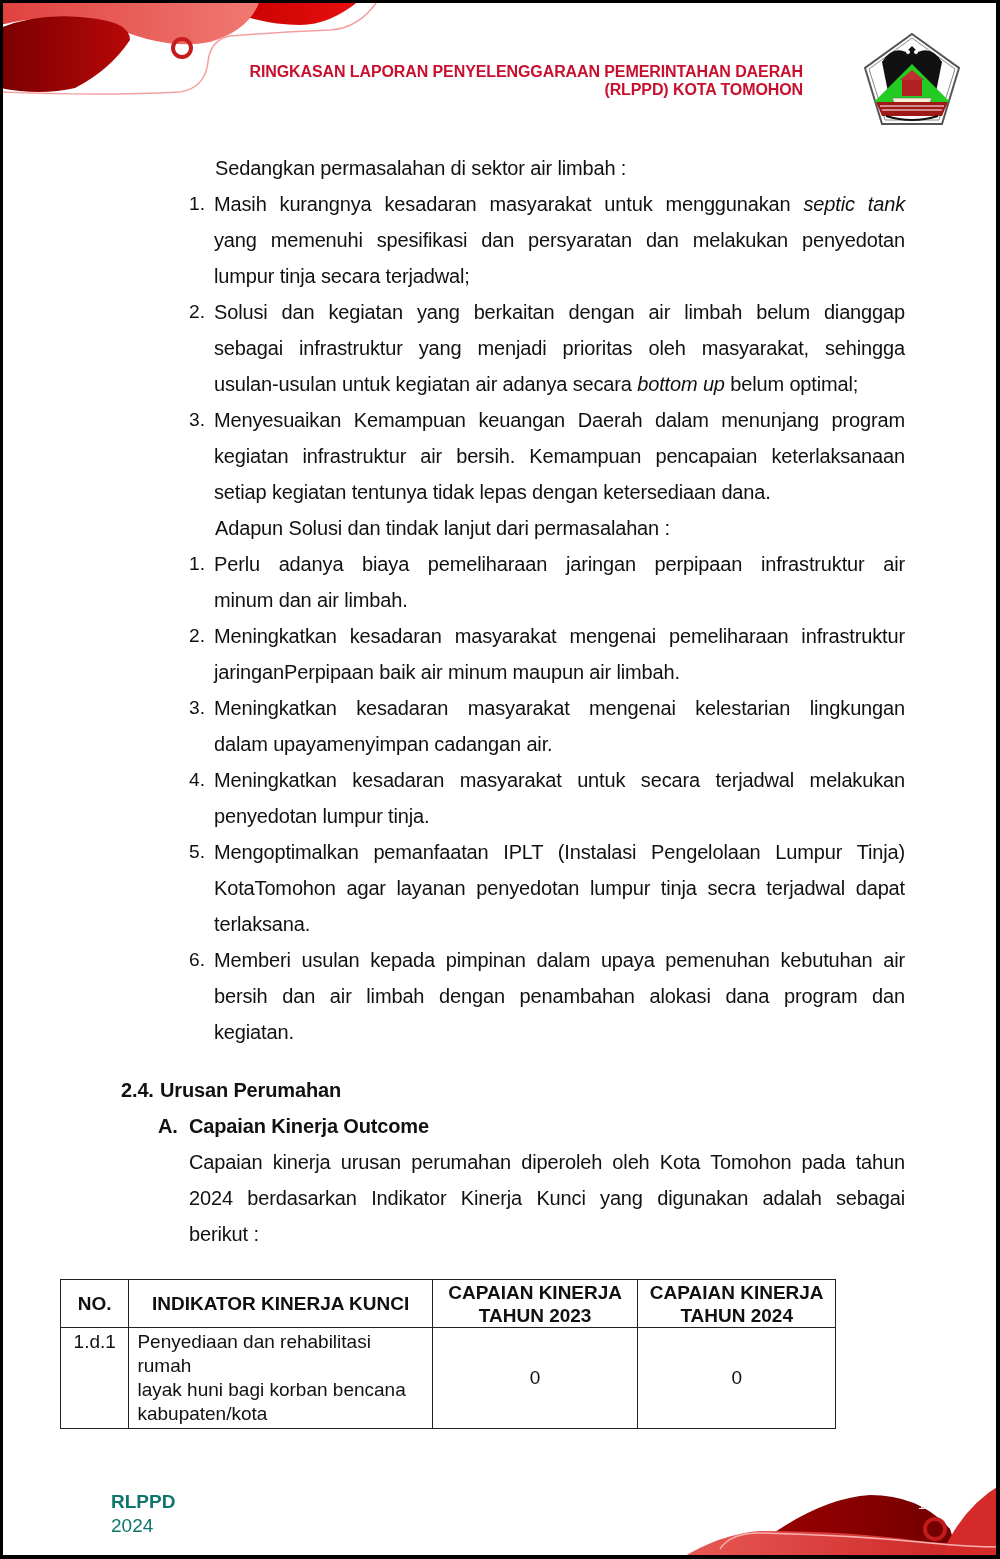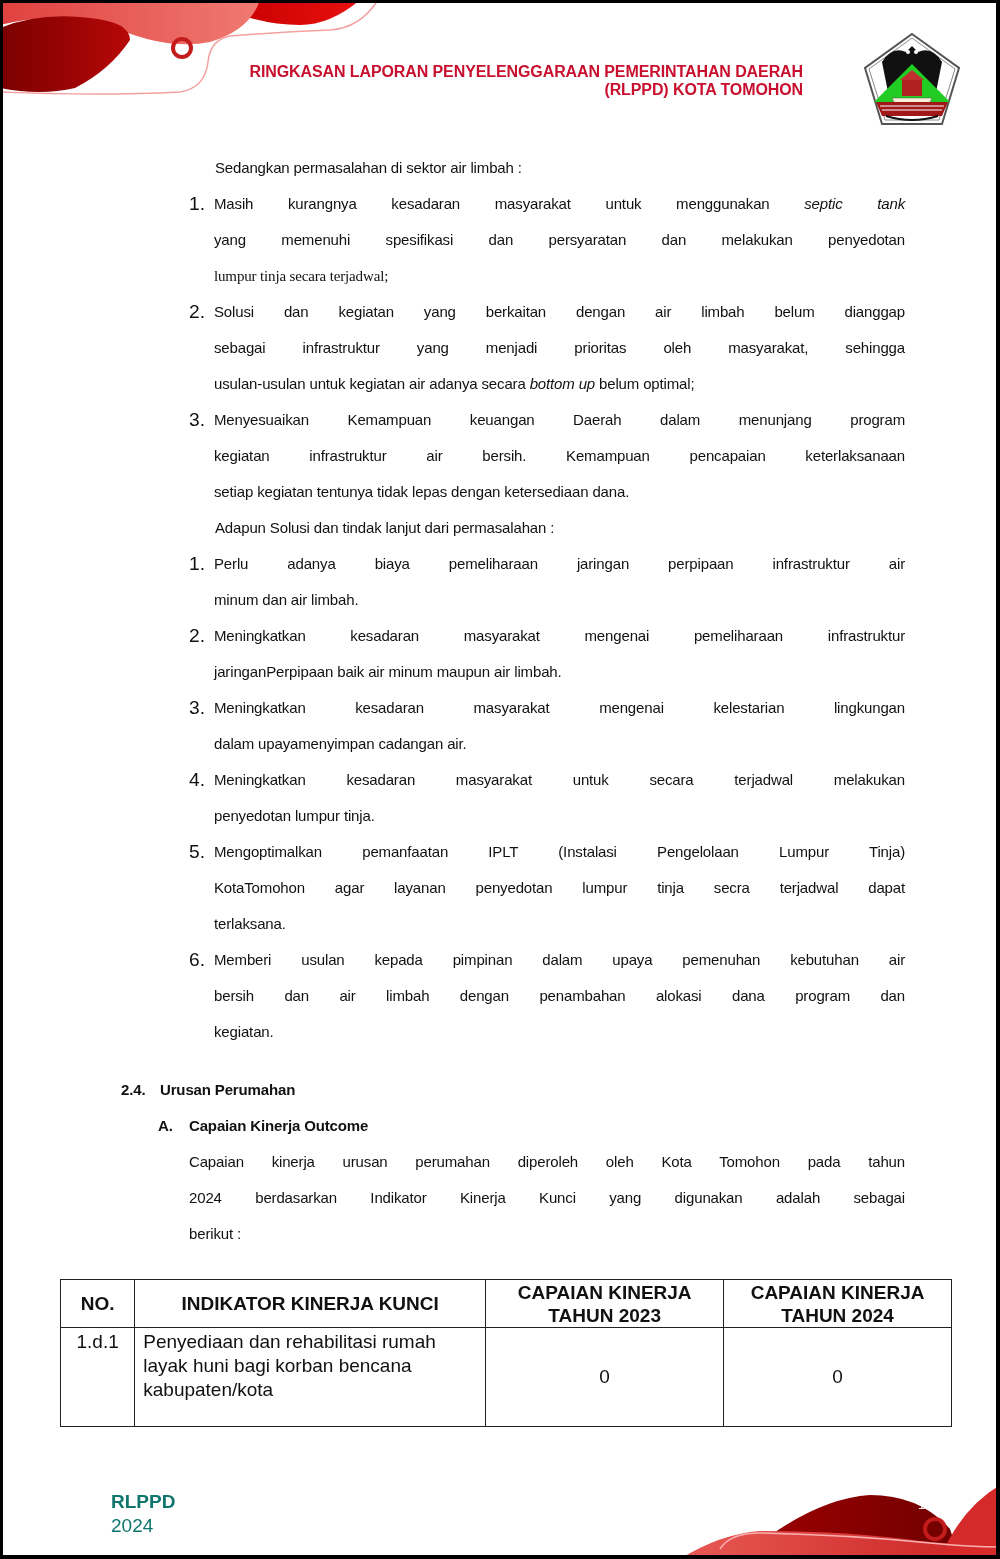--- a/index.html
+++ b/index.html
@@ -3,25 +3,25 @@
 <meta charset="utf-8">
 <style>
   html, body { margin: 0; padding: 0; }
   body { width: 1000px; height: 1559px; background: #ffffff; position: relative; overflow: hidden; font-family: "Liberation Sans", sans-serif; color: #111; }
   .page-frame { position: absolute; left: 0; top: 0; width: 1000px; height: 1559px; box-sizing: border-box; border: 3px solid #000; border-bottom-width: 4px; border-right-width: 4px; z-index: 10; pointer-events: none; }
   .deco-top { position: absolute; left: 0; top: 0; width: 400px; height: 100px; z-index: 1; }
   .deco-bottom { position: absolute; right: 0; bottom: 0; width: 320px; height: 110px; z-index: 1; }
   .header-title { position: absolute; right: 197px; top: 63px; text-align: right; color: #c8102e; font-weight: bold; font-size: 16px; line-height: 18px; letter-spacing: -0.1px; z-index: 2; }
   .logo { position: absolute; left: 862px; top: 32px; width: 100px; height: 96px; z-index: 2; }
   .content { position: absolute; left: 0; top: 0; width: 1000px; z-index: 3; }
-  .line { position: absolute; font-size: 15px; line-height: 36px; white-space: nowrap; letter-spacing: -0.15px; }
+  .line { position: absolute; font-size: 20px; line-height: 36px; white-space: nowrap; letter-spacing: -0.15px; }
   .justify { text-align: justify; text-align-last: justify; width: 691px; }
   .num { position: absolute; font-size: 19.2px; line-height: 36px; }
   .bold { font-weight: bold; }
-  table.kpi { position: absolute; left: 60px; top: 1279px; width: 892px; border-collapse: collapse; font-family: "Liberation Sans", sans-serif; }
+  table.kpi { position: absolute; left: 60px; top: 1279px; width: 776px; border-collapse: collapse; font-family: "Liberation Sans", sans-serif; }
   table.kpi th, table.kpi td { border: 1.5px solid #222; font-size: 19px; }
   table.kpi th { font-weight: bold; height: 47px; line-height: 23px; padding: 0 6px; text-align: center; }
   table.kpi td { height: 94px; vertical-align: top; padding: 2px 8px; line-height: 24px; }
   table.kpi td.center { vertical-align: middle; text-align: center; }
   .footer-label { position: absolute; left: 111px; top: 1490px; color: #0f766e; font-size: 19px; line-height: 24px; z-index: 4; }
   .footer-label .b { font-weight: bold; }
   .page-number { position: absolute; left: 880px; top: 1497px; color: #fff; font-size: 13px; z-index: 4; margin-left: 38px; }
 </style>
 </head>
 <body>
@@ -70,21 +70,21 @@
   <path d="M24 84 Q50 92 76 84" fill="none" stroke="#111" stroke-width="2"></path>
 </svg>
 
 <div class="content">
 
   <div class="line" style="left:215px; top:150px;">Sedangkan permasalahan di sektor air limbah :</div>
 
   <div class="num" style="left:189px; top:186px;">1.</div>
   <div class="line justify" style="left:214px; top:186px;"><span>Masih kurangnya kesadaran masyarakat untuk menggunakan </span><i>septic tank</i></div>
   <div class="line justify" style="left:214px; top:222px;">yang memenuhi spesifikasi dan persyaratan dan melakukan penyedotan</div>
-  <div class="line" style="left:214px; top:258px;font-family:Liberation Serif, serif;">lumpur tinja secara terjadwal;</div>
+  <div class="line" style="left:214px; top:258px;">lumpur tinja secara terjadwal;</div>
 
   <div class="num" style="left:189px; top:294px;">2.</div>
   <div class="line justify" style="left:214px; top:294px;">Solusi dan kegiatan yang berkaitan dengan air limbah belum dianggap</div>
   <div class="line justify" style="left:214px; top:330px;">sebagai infrastruktur yang menjadi prioritas oleh masyarakat, sehingga</div>
   <div class="line" style="left:214px; top:366px;"><span>usulan-usulan untuk kegiatan air adanya secara </span><i>bottom up</i><span> belum optimal;</span></div>
 
   <div class="num" style="left:189px; top:402px;">3.</div>
   <div class="line justify" style="left:214px; top:402px;">Menyesuaikan Kemampuan keuangan Daerah dalam menunjang program</div>
   <div class="line justify" style="left:214px; top:438px;">kegiatan infrastruktur air bersih. Kemampuan pencapaian keterlaksanaan</div>
   <div class="line" style="left:214px; top:474px;">setiap kegiatan tentunya tidak lepas dengan ketersediaan dana.</div>

